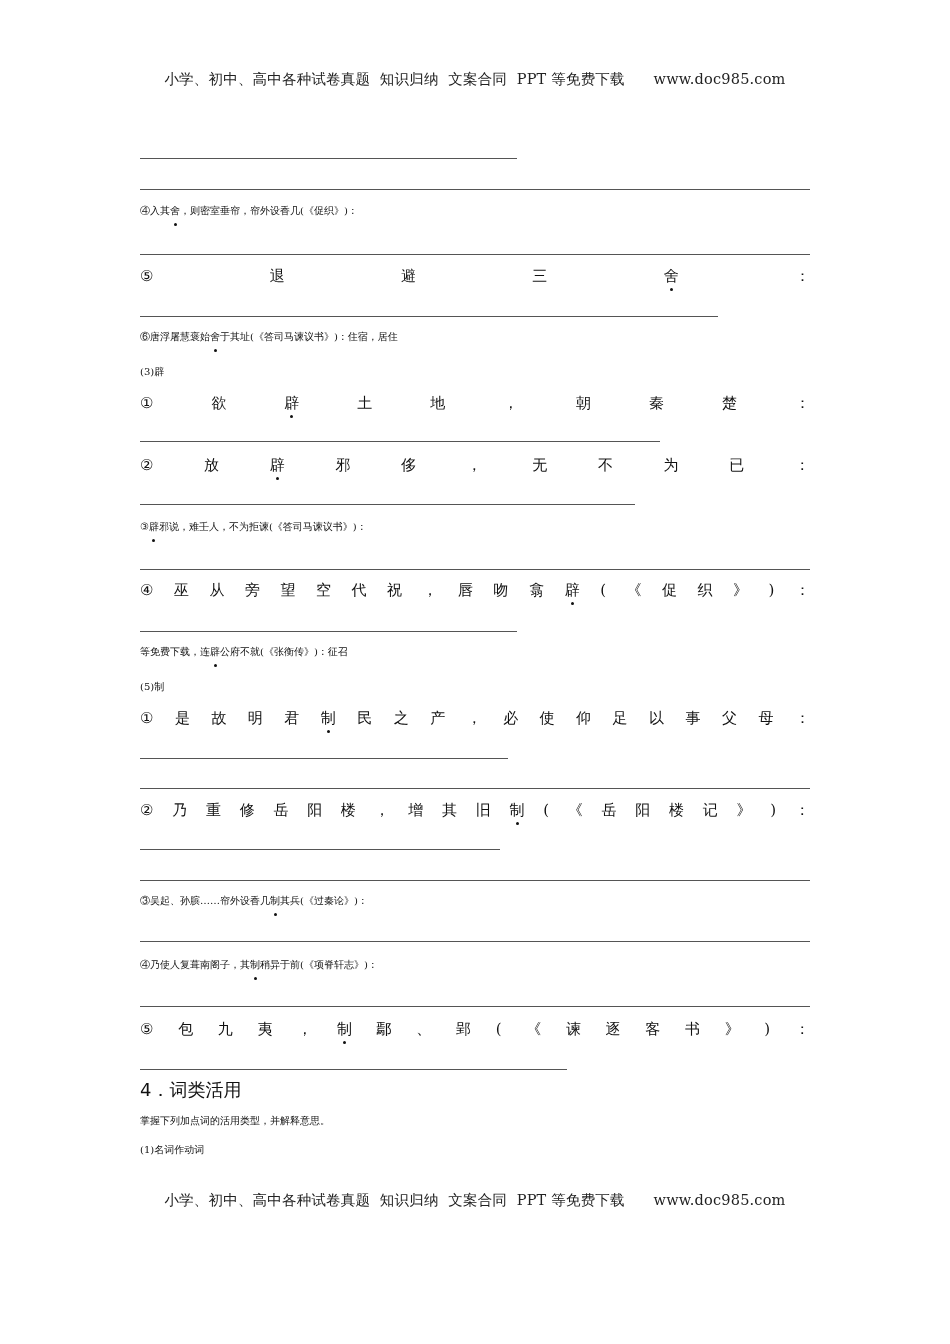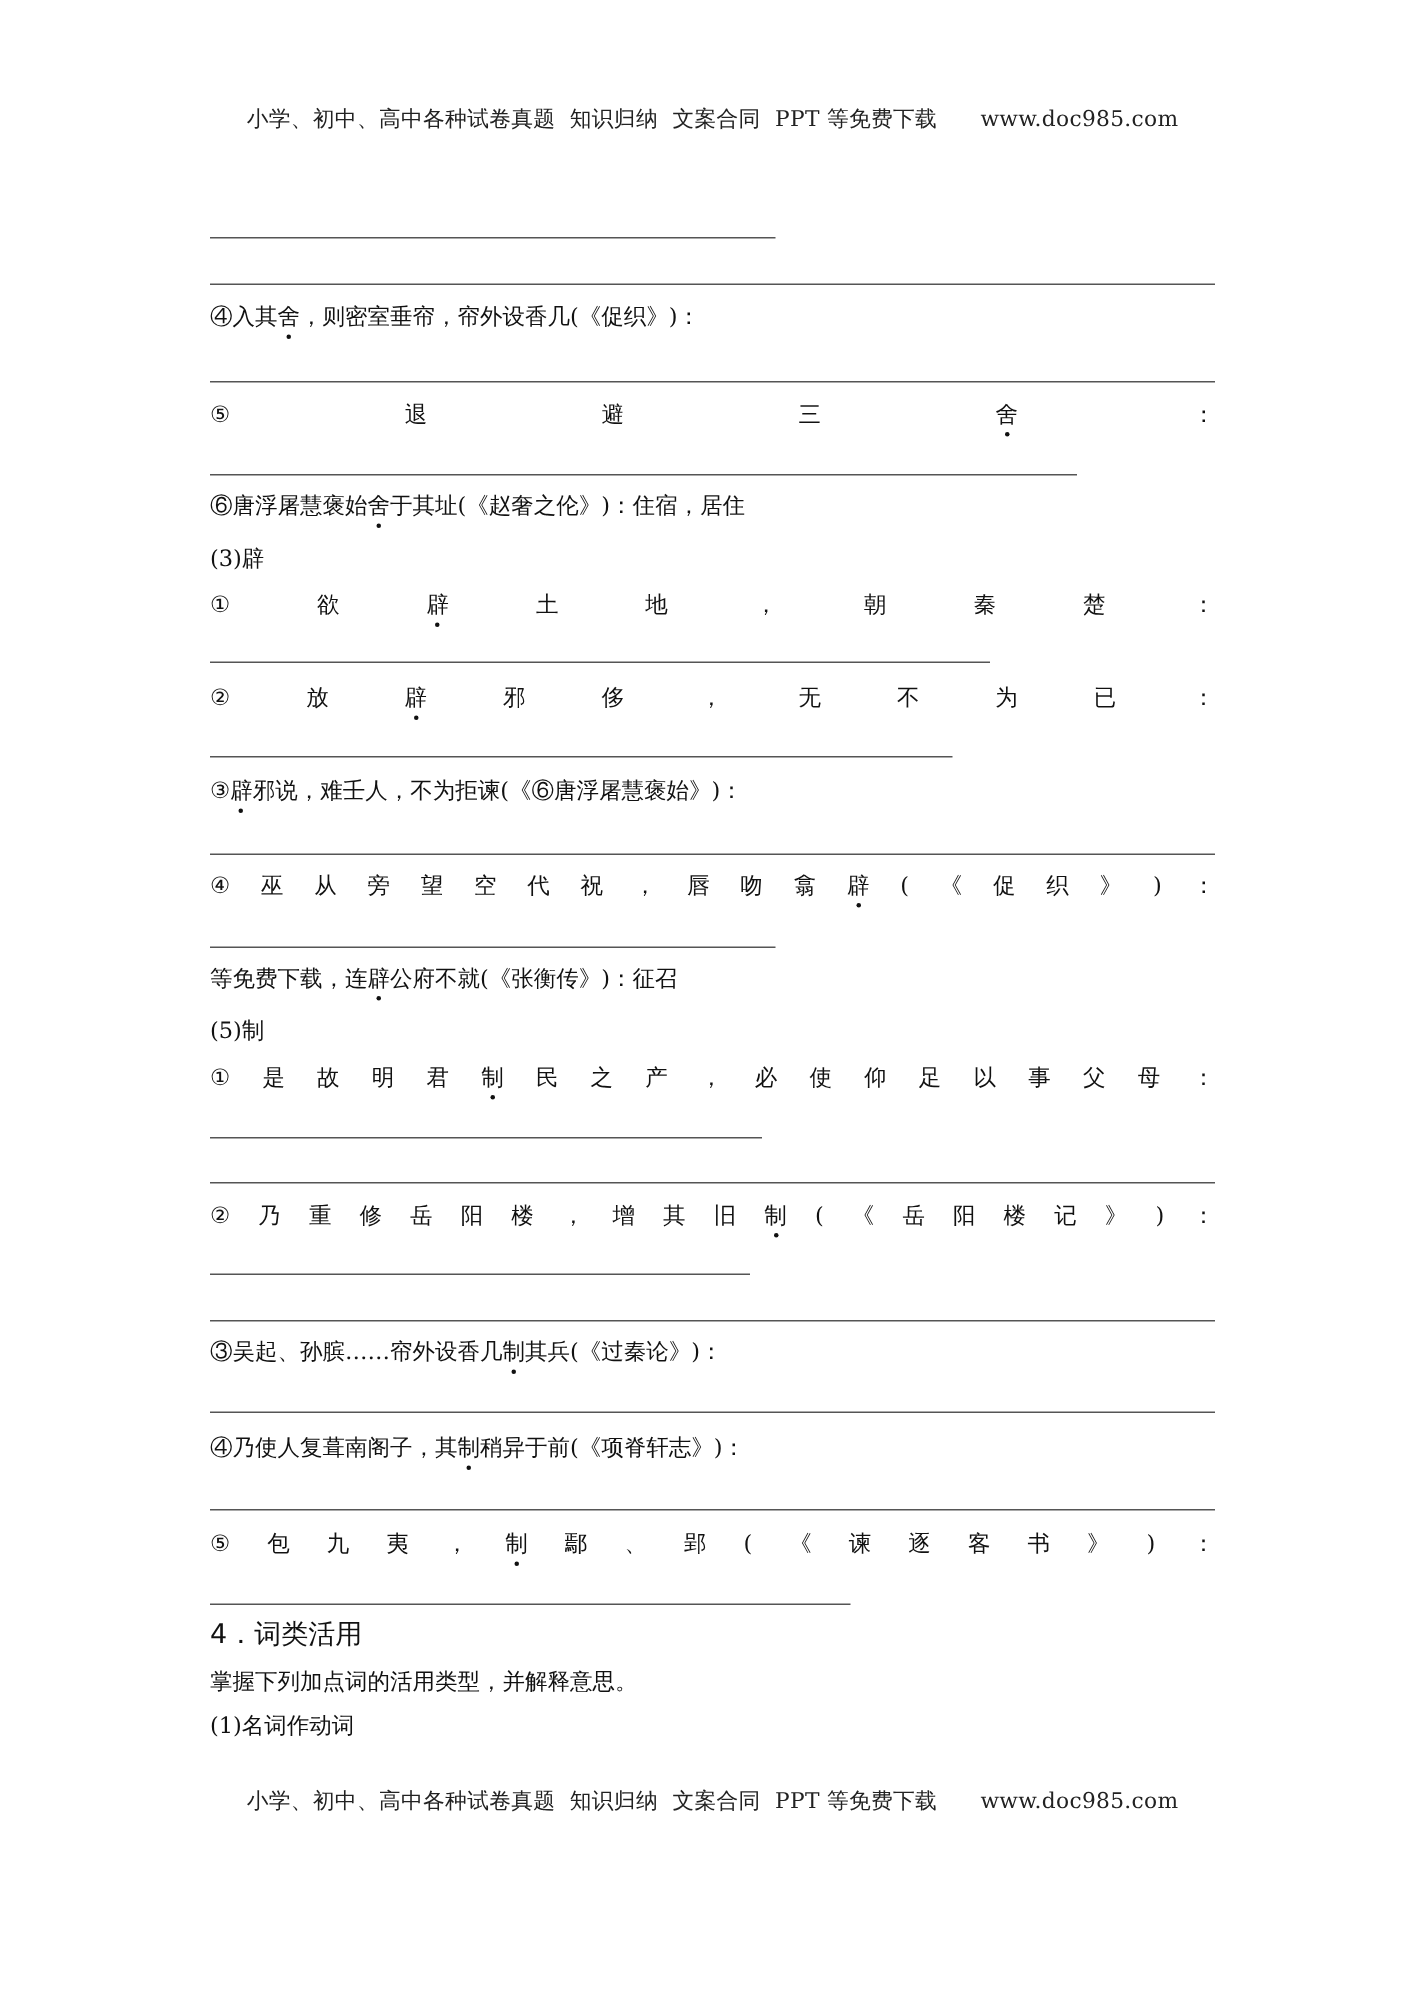--- a/index.html
+++ b/index.html
@@ -1,21 +1,21 @@
 <!DOCTYPE html>
 <html><head>
 <meta charset="utf-8">
 <style>
   html, body { margin: 0; padding: 0; background: #ffffff; }
   body { width: 950px; height: 1344px; position: relative; overflow: hidden;
          font-family: "DejaVu Serif", "Liberation Serif", serif; color: #111; }
   .hdr { position: absolute; left: 0; width: 950px; text-align: center;
          font-size: 14.5px; color: #222; letter-spacing: 0.2px; white-space: pre; }
   .line { position: absolute; left: 140px; height: 1px; background: #555; }
-  .txt { position: absolute; left: 140px; font-size: 15px; line-height: 20px; white-space: nowrap; }
+  .txt { position: absolute; left: 140px; font-size: 10px; line-height: 20px; white-space: nowrap; }
   .just { position: absolute; left: 140px; width: 670px; font-size: 15px; line-height: 20px;
           display: flex; justify-content: space-between; }
   .just span { display: inline-block; }
   .dot { position: relative; display: inline-block; }
   .dot::after { content: ""; position: absolute; left: 50%; bottom: -5px; width: 3px; height: 3px;
                 margin-left: -1.5px; background: #111; border-radius: 50%; }
   .sec { font-family: "DejaVu Sans", "Liberation Sans", sans-serif; font-size: 18px; }
 </style>
 </head>
 <body>
@@ -34,21 +34,21 @@
     <span>⑤</span>
     <span>退</span>
     <span>避</span>
     <span>三</span>
     <span class="dot">舍</span>
     <span>：</span>
   </div>
 <div class="line" style="top:316px;width:578px;"></div>
 
 <div class="txt" style="top:327px;">
-  <span>⑥唐浮屠慧褒始</span><span class="dot">舍</span><span>于其址(《赵奢之伦》)：住宿，居住</span>
+  <span>⑥唐浮屠慧褒始</span><span class="dot">舍</span><span>于其址(《答司马谏议书》)：住宿，居住</span>
 </div>
 
 <div class="txt" style="top:362px;">(3)辟</div>
 
 <div class="just" style="top:393px;">
     <span>①</span>
     <span>欲</span>
     <span class="dot">辟</span>
     <span>土</span>
     <span>地</span>
@@ -69,21 +69,21 @@
     <span>，</span>
     <span>无</span>
     <span>不</span>
     <span>为</span>
     <span>已</span>
     <span>：</span>
   </div>
 <div class="line" style="top:504px;width:495px;"></div>
 
 <div class="txt" style="top:517px;">
-  <span>③</span><span class="dot">辟</span><span>邪说，难壬人，不为拒谏(《⑥唐浮屠慧褒始》)：</span>
+  <span>③</span><span class="dot">辟</span><span>邪说，难壬人，不为拒谏(《答司马谏议书》)：</span>
 </div>
 <div class="line" style="top:569px;width:670px;"></div>
 
 <div class="just" style="top:580px;">
     <span>④</span>
     <span>巫</span>
     <span>从</span>
     <span>旁</span>
     <span>望</span>
     <span>空</span>

